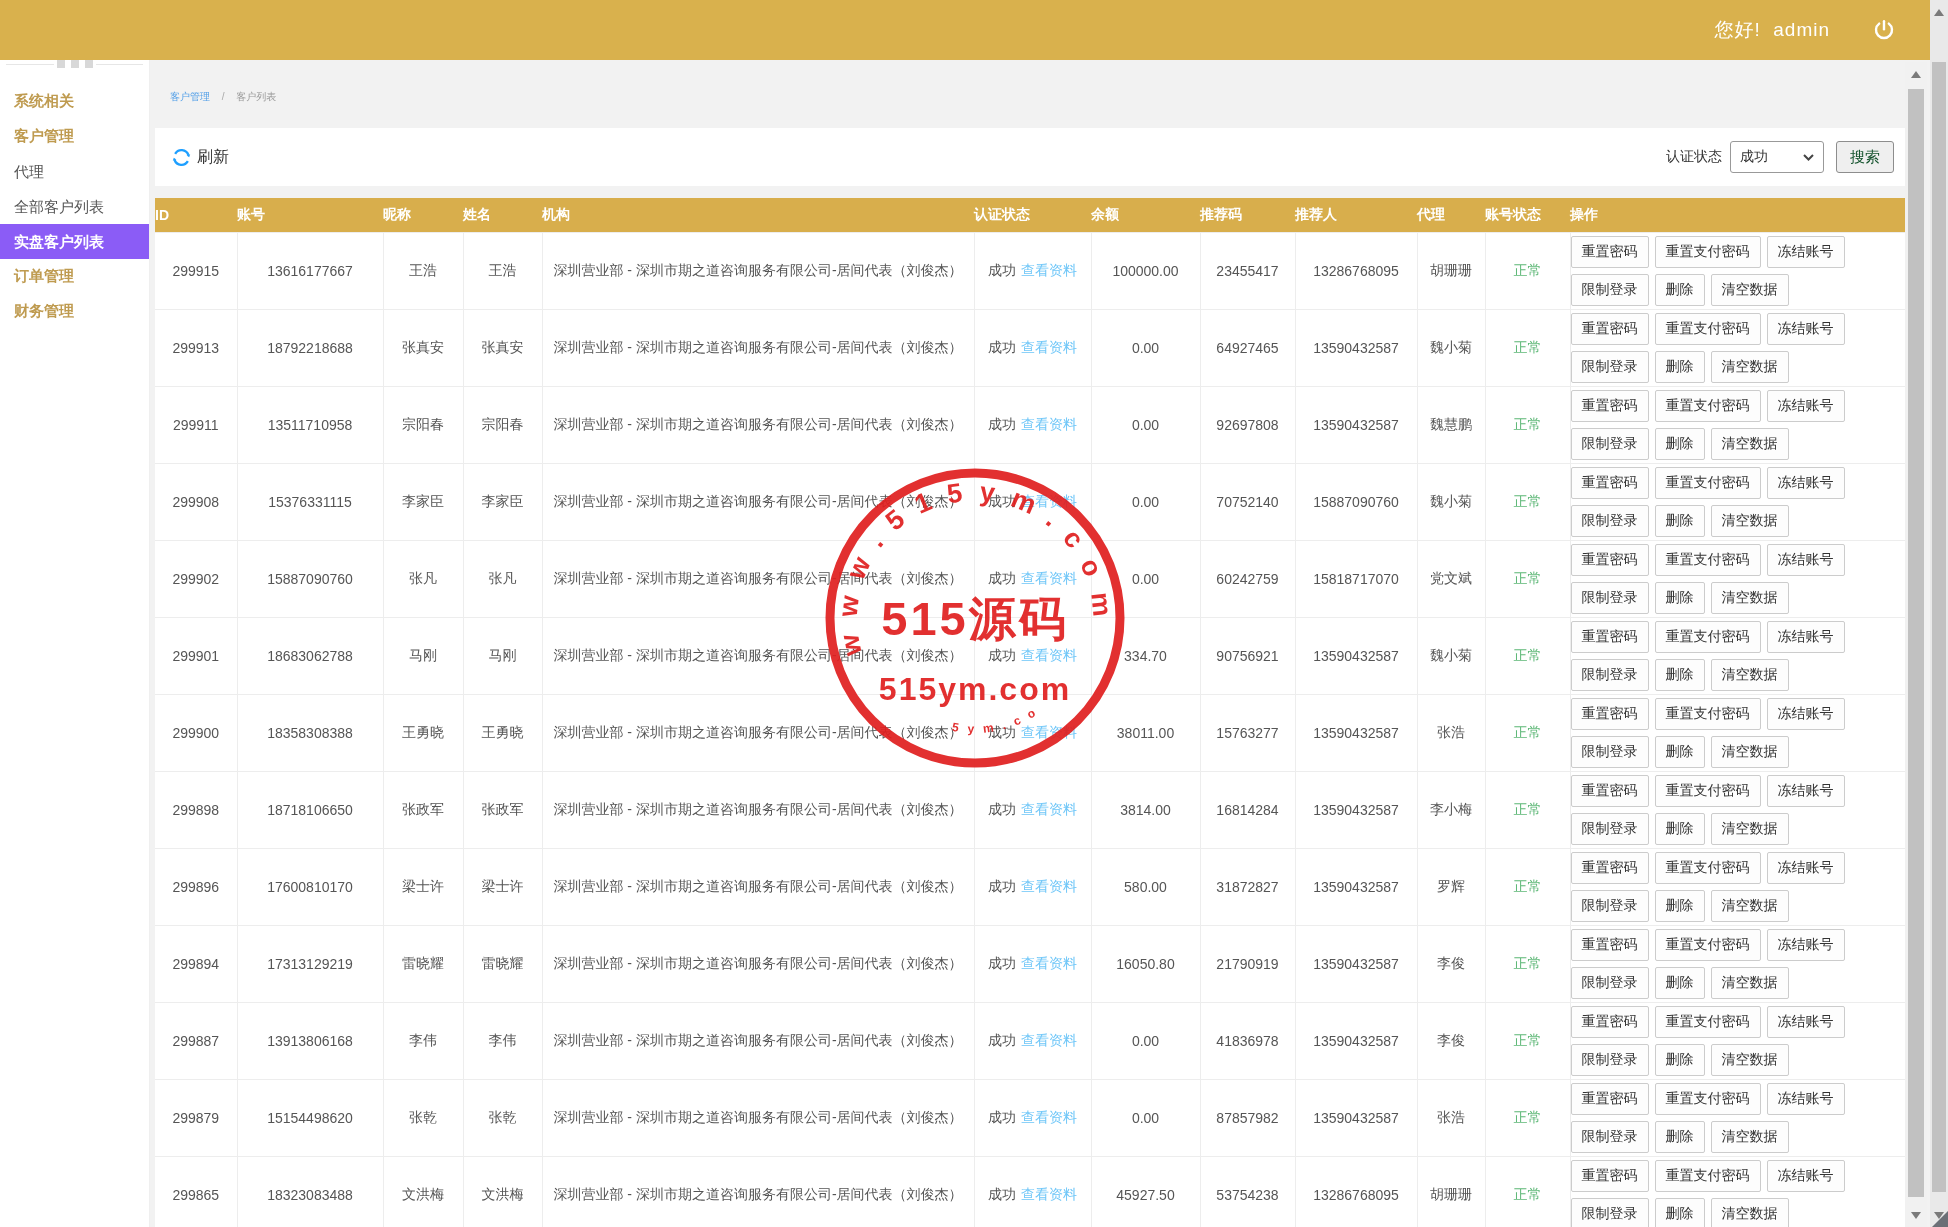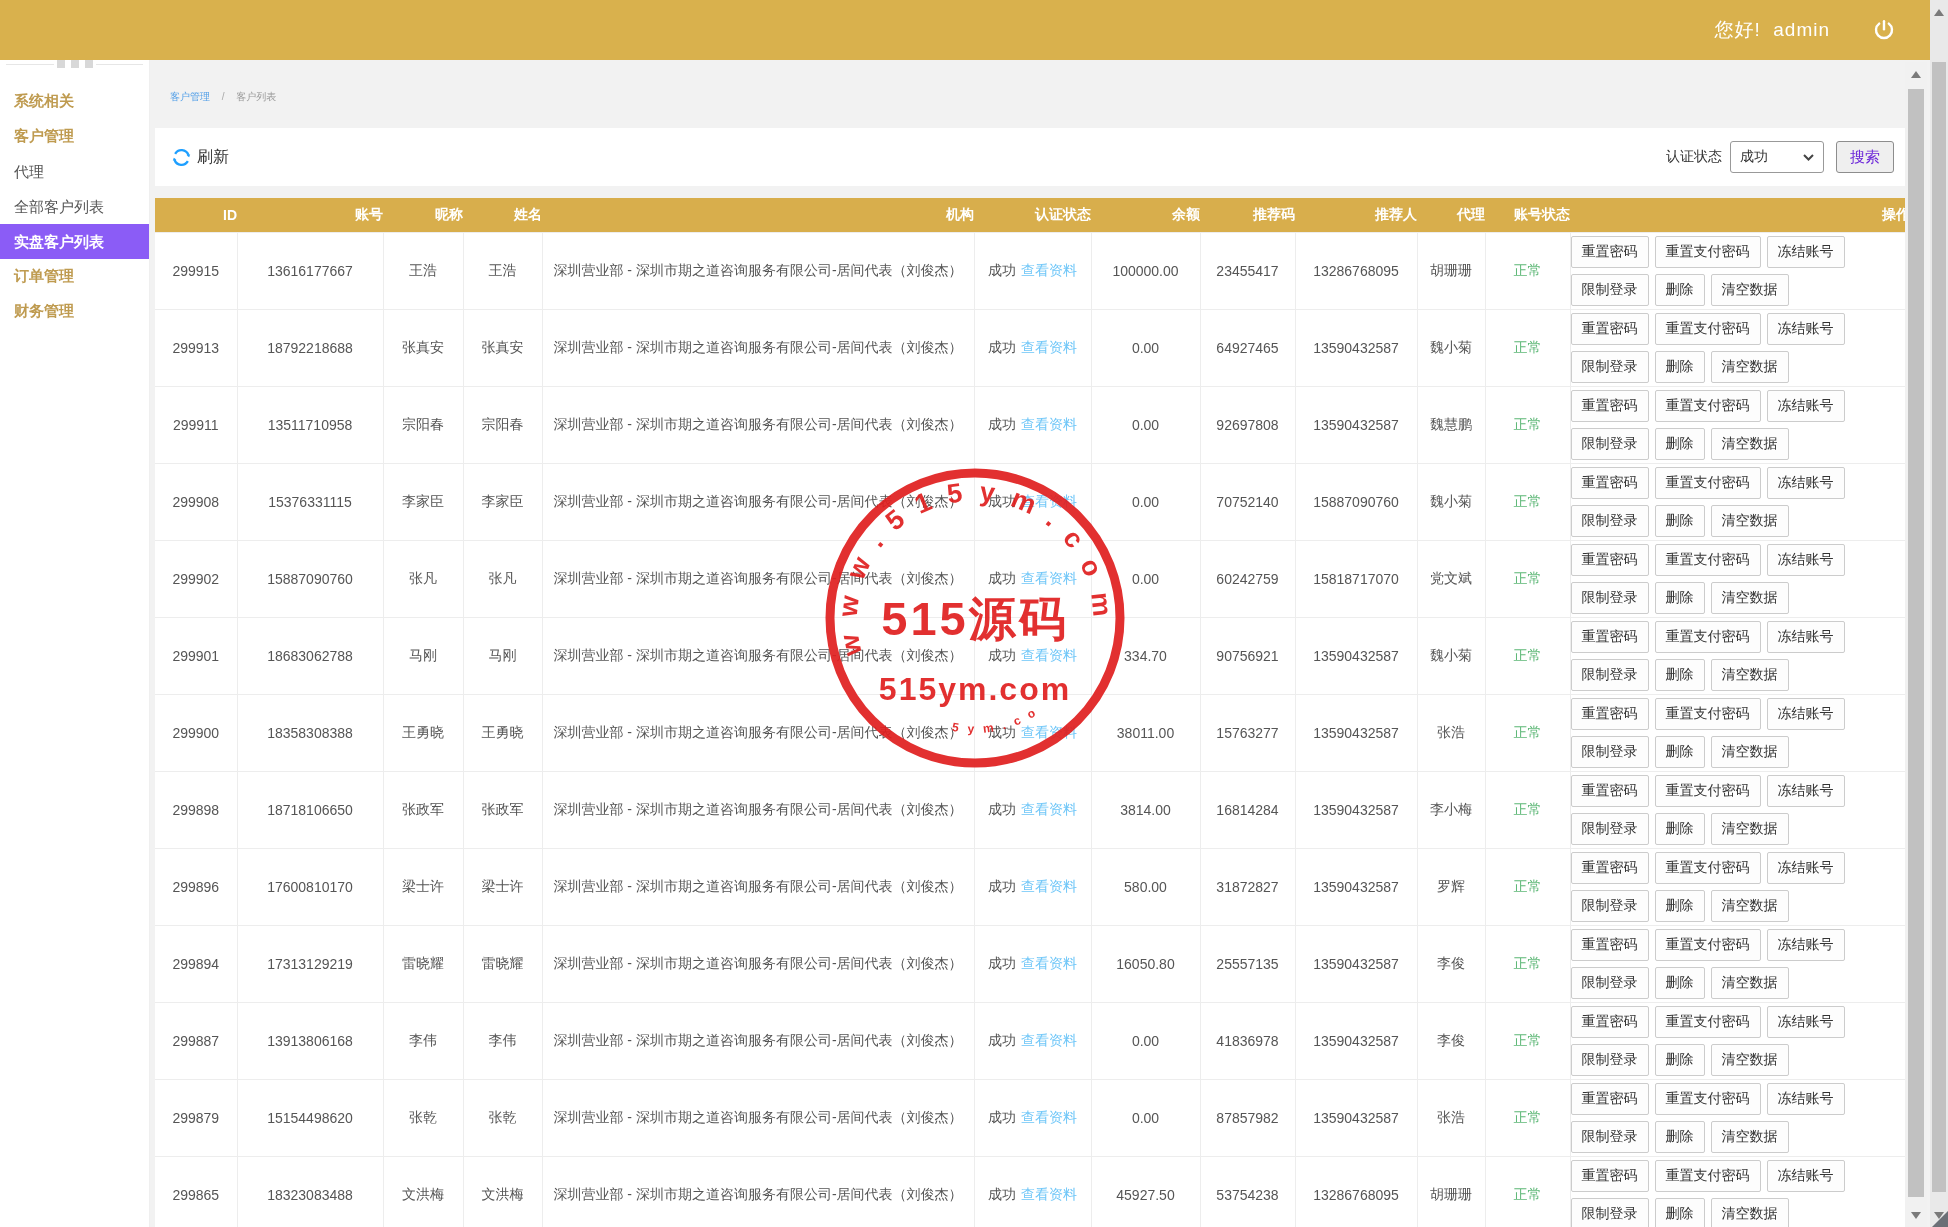--- a/index.html
+++ b/index.html
@@ -31,25 +31,25 @@
 
   .card { background:#fff; margin:0 0 12px 5px; width:1755px; }
 
   
   .toolbar { display:flex; align-items:center; justify-content:space-between; padding:13px 16px; height:58px; }
   .refresh { display:flex; align-items:center; gap:5px; font-size:16px; color:#333; cursor:pointer; }
   .filters { display:flex; align-items:center; font-size:14px; color:#333; }
   .f-label { margin-right:8px; white-space:nowrap; }
   .filter-input { width:152px; height:31px; border:1px solid #c6c6c6; border-radius:2px; margin-right:28px; padding:0 6px; font-size:14px; outline:none; }
   .auth-select { width:94px; height:32px; border:1px solid #999; border-radius:3px; display:flex; align-items:center; justify-content:space-between; padding:0 9px; cursor:pointer; background:#fff; margin-right:12px; }
-  .search-btn { height:32px; padding:0 13px; border:1px solid #8d8d8d; background:#efefef; border-radius:3px; font-size:15px; color:#6d28d9; cursor:pointer; font-family:inherit; }
+  .search-btn { height:32px; padding:0 13px; border:1px solid #8d8d8d; background:#efefef; border-radius:3px; font-size:15px; color:#14532d; cursor:pointer; font-family:inherit; }
 
   
   table { border-collapse:collapse; table-layout:fixed; width:1755px; background:#fff; }
-  thead th { background:#d8ae4c; color:#fff; font-size:14px; font-weight:bold; height:34px; text-align:right;margin-top:40px; }
+  thead th { background:#d8ae4c; color:#fff; font-size:14px; font-weight:bold; height:34px; text-align:left;margin-top:40px; }
   tbody td { border:1px solid #ededed; height:73px; text-align:center; font-size:14px; color:#555; padding:0 4px; overflow:hidden; }
   tbody tr td:first-child { border-left:none; }
   tbody tr td:last-child { border-right:none; }
   .cell-link { color:#6ec6f8; cursor:pointer; margin-left:5px; }
   .status-ok { color:#5FB878; }
   td.actions-cell { text-align:left; padding-left:0; }
   .btn { display:inline-block; border:1px solid #ccc; background:#fdfdfd; border-radius:2px; padding:6px 10px; font-size:14px; color:#333; margin:3px 6px 3px 0; cursor:pointer; white-space:nowrap; }
 
   
   .watermark { position:absolute; left:825px; top:468px; width:300px; height:300px; z-index:60; pointer-events:none; color:#e01f1f; opacity:.92; }
@@ -305,21 +305,21 @@
               </td>
             </tr>
             <tr>
               <td>299894</td>
               <td>17313129219</td>
               <td>雷晓耀</td>
               <td>雷晓耀</td>
               <td>深圳营业部 - 深圳市期之道咨询服务有限公司-居间代表（刘俊杰）</td>
               <td><span>成功</span><a class="cell-link">查看资料</a></td>
               <td>16050.80</td>
-              <td>25557135</td>
+              <td>21790919</td>
               <td>13590432587</td>
               <td>李俊</td>
               <td><span class="status-ok">正常</span></td>
               <td class="actions-cell">
                 <div><button class="btn">重置密码</button><button class="btn">重置支付密码</button><button class="btn">冻结账号</button></div>
                 <div><button class="btn">限制登录</button><button class="btn">删除</button><button class="btn">清空数据</button></div>
               </td>
             </tr>
             <tr>
               <td>299887</td>

